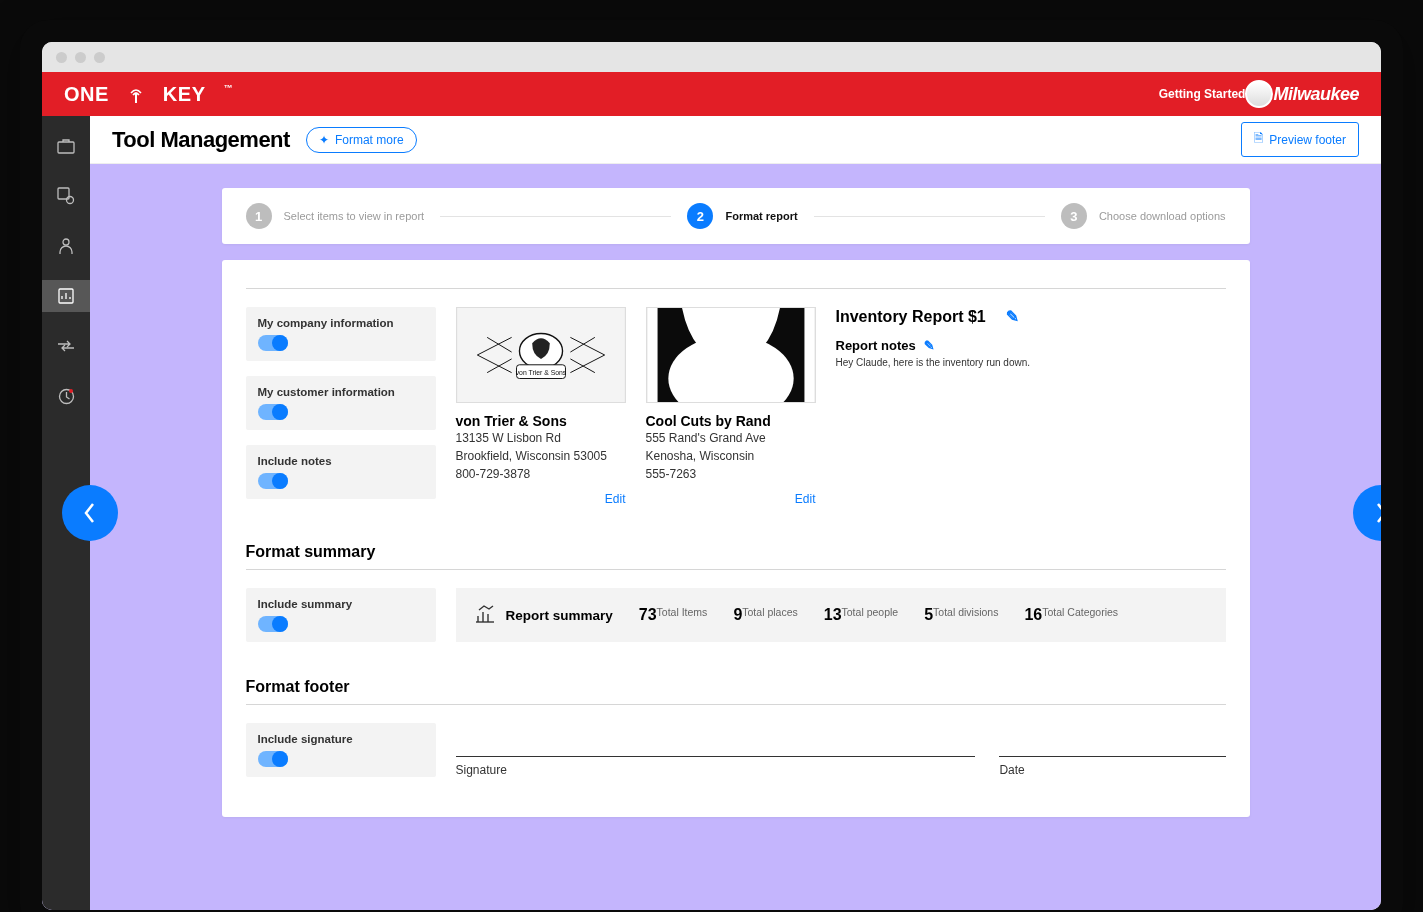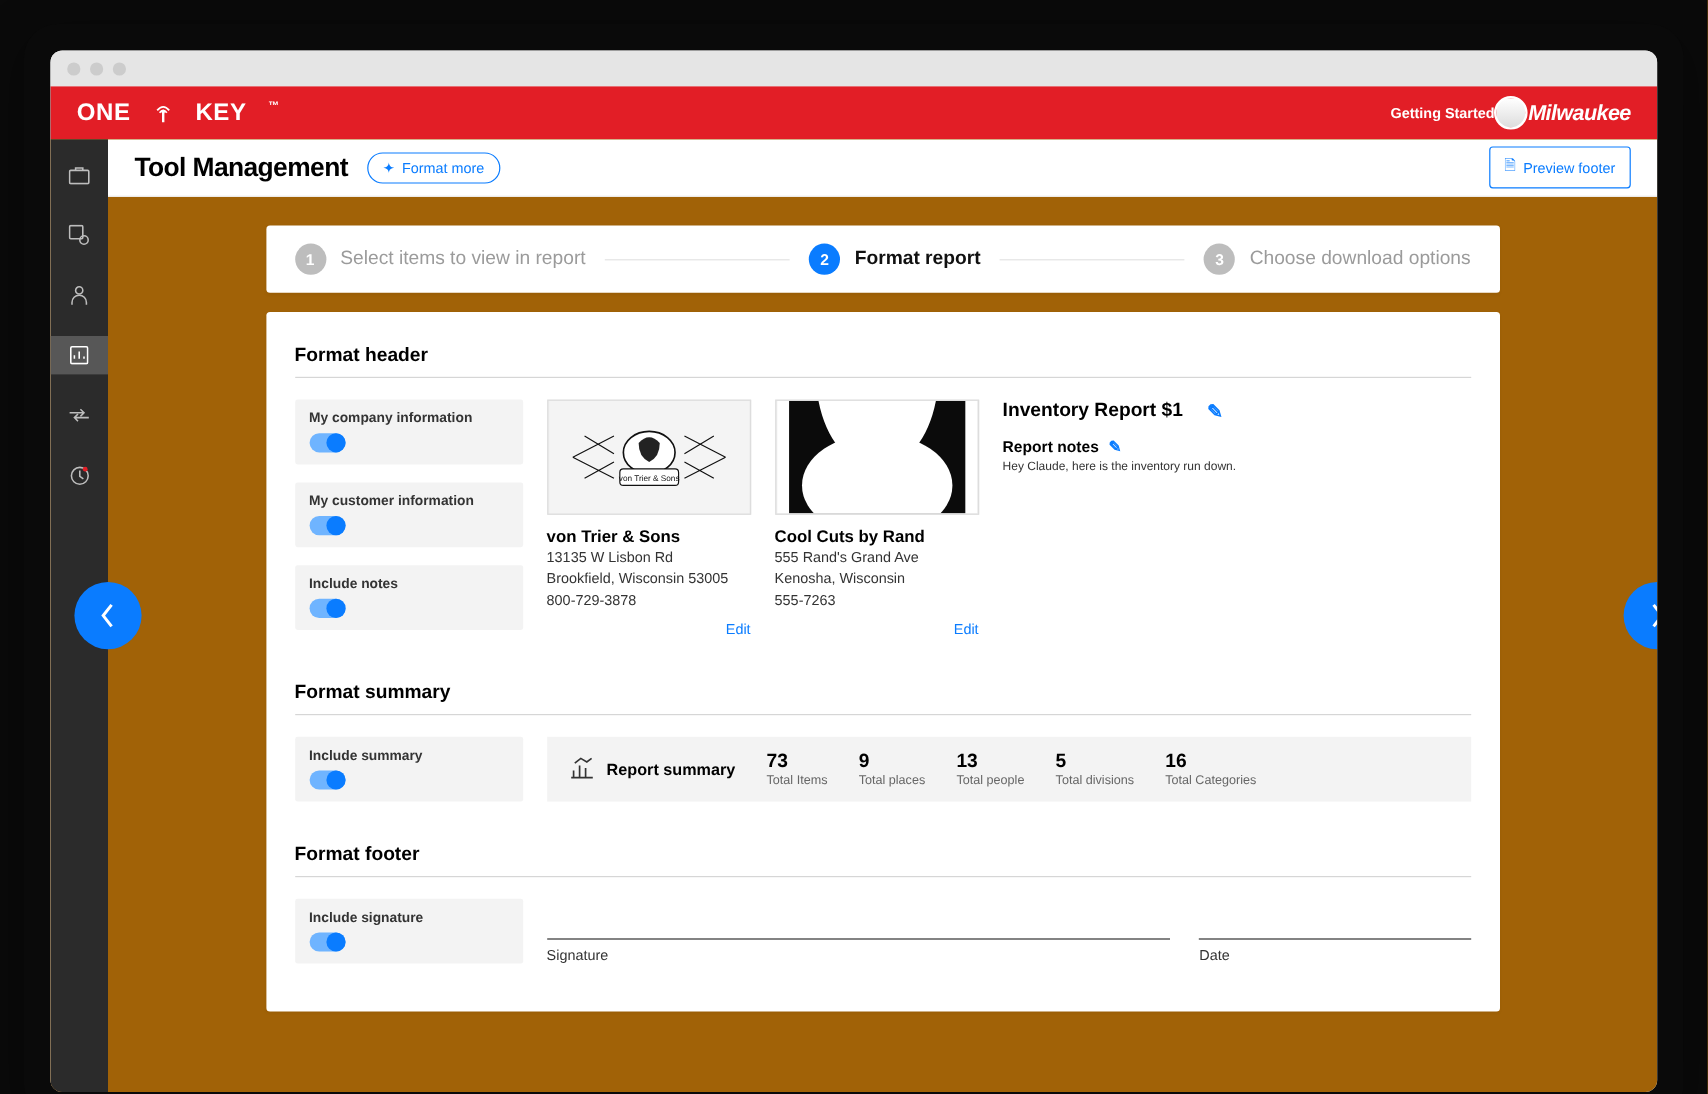--- a/index.html
+++ b/index.html
@@ -8,37 +8,37 @@
 .window{width:100%;height:100%;background:#f3f3f3;border-radius:10px;overflow:hidden;display:flex;flex-direction:column;position:relative}
 .titlebar{height:30px;background:#e5e5e5;display:flex;align-items:center;padding-left:14px;gap:8px}
 .titlebar .dot{width:11px;height:11px;border-radius:50%;background:#ccc}
 .redbar{height:44px;background:#e21e26;display:flex;align-items:center;padding:0 22px;justify-content:space-between;color:#fff}
 .onekey{font-size:20px;font-weight:800;letter-spacing:.5px;display:flex;align-items:center;gap:18px}
 .onekey .signal{display:inline-block;position:relative;top:-2px;width:18px;height:14px}
 .redbar .right{display:flex;align-items:center;}
 .getting{font-size:12px;font-weight:700}
 .avatar{width:28px;height:28px;border-radius:50%;background:linear-gradient(#fff,#ddd);border:2px solid #fff}
 .brand{font-style:italic;font-weight:800;font-size:18px;letter-spacing:-.5px}
-.body{flex:1;display:flex;background:#a16207;position:relative;overflow:hidden}
+.body{flex:1;display:flex;background:#c4b5fd;position:relative;overflow:hidden}
 .sidebar{width:48px;background:#2b2b2b;display:flex;flex-direction:column;align-items:center;gap:18px;padding-top:14px}
 .sidebar .s-item{width:48px;height:32px;display:flex;align-items:center;justify-content:center;color:#bdbdbd;cursor:pointer}
 .sidebar .s-item.active{background:#575757;color:#fff}
 .main{flex:1;display:flex;flex-direction:column;overflow:hidden}
 .pagehdr{height:48px;background:#fff;display:flex;align-items:center;padding:0 22px;border-bottom:1px solid #eee;justify-content:space-between}
 .pagehdr .left{display:flex;align-items:center;gap:16px}
 .pagehdr h1{font-size:22px;font-weight:800;letter-spacing:-.5px}
 .learn{border:1px solid #0a7cff;color:#0a7cff;font-size:12px;padding:5px 12px;border-radius:16px;background:#fff;display:flex;align-items:center;gap:6px;cursor:pointer}
 .preview{border:1px solid #0a7cff;color:#0a7cff;font-size:12px;padding:6px 12px;border-radius:3px;background:#fff;display:flex;align-items:center;gap:6px;cursor:pointer}
 .scroll{flex:1;overflow:auto;padding:24px 0 40px}
 .panel{width:1028px;margin:0 auto;background:#fff;border-radius:3px;box-shadow:0 1px 3px rgba(0,0,0,.05)}
 .stepper{height:56px;display:flex;align-items:center;padding:0 24px;gap:16px}
 .stepper .step{display:flex;align-items:center;gap:12px}
 .stepper .num{width:26px;height:26px;border-radius:50%;background:#bdbdbd;color:#fff;display:flex;align-items:center;justify-content:center;font-size:13px;font-weight:700}
 .stepper .step.active .num{background:#0a7cff}
-.stepper .lbl{color:#9b9b9b;font-size:16px}
+.stepper .lbl{color:#9b9b9b;font-size:11px}
 .stepper .step.active .lbl{color:#111;font-weight:700}
 .stepper .line{flex:1;height:1px;background:#e3e3e3}
 .content{width:1028px;margin:16px auto 0;background:#fff;border-radius:3px;padding:28px 24px 40px;box-shadow:0 1px 3px rgba(0,0,0,.05)}
 .section-title{font-size:16px;font-weight:800;margin-bottom:8px}
 .hr{border:none;border-top:1px solid #d6d6d6;margin-bottom:18px}
 .row1{display:flex;gap:20px;align-items:flex-start}
 .toggles{width:190px;display:flex;flex-direction:column;gap:15px}
 .toggle-card{background:#f3f3f3;padding:10px 12px;border-radius:2px}
 .toggle-card .tl{font-size:11.5px;color:#333;margin-bottom:6px;font-weight:600}
 .toggle{width:30px;height:16px;border-radius:10px;background:#6fb4ff;position:relative}
@@ -50,21 +50,21 @@
 .editrow{text-align:right;margin-top:6px}
 .edit{color:#0a7cff;font-size:12px;cursor:pointer}
 .wide-card{width:360px;flex:1}
 .wide-card .htitle{font-size:16px;font-weight:800;display:flex;align-items:center;gap:20px}
 .pencil{color:#0a7cff;cursor:pointer}
 .notes-lbl{font-size:13px;font-weight:700;margin-top:12px;display:flex;align-items:center;gap:8px}
 .notes-txt{font-size:10px;margin-top:4px;color:#333}
 .summary-row{display:flex;gap:20px;align-items:stretch}
 .summary-bar{flex:1;background:#f3f3f3;display:flex;align-items:center;padding:12px 18px;gap:26px}
 .report-summary-lbl{font-size:13.5px;font-weight:800;display:flex;align-items:center;gap:10px}
-.stat{display:flex;flex-direction:column}
+.stat{display:flex;flex-direction:row}
 .stat .v{font-size:16px;font-weight:800}
 .stat .l{font-size:10.5px;color:#666}
 .sig-area{flex:1;display:flex;gap:24px}
 .sig-box{flex:1;border-bottom:1px solid #333;height:34px;position:relative}
 .sig-lbl{font-size:12px;color:#333;margin-top:6px}
 .sig-col{display:flex;flex-direction:column}
 .sig-col.w1{flex:2.3}
 .sig-col.w2{flex:1}
 .navcircle{position:absolute;top:50%;transform:translateY(-50%);width:56px;height:56px;border-radius:50%;background:#0a7cff;color:#fff;display:flex;align-items:center;justify-content:center;cursor:pointer;z-index:5}
 .navcircle.left{left:48px;margin-left:-28px}
@@ -174,21 +174,20 @@
             <div class="line"></div>
             <div class="step">
               <div class="num">3</div>
               <div class="lbl">Choose download options</div>
             </div>
           </div>
         </div>
 
         <div class="content">
 
-          <div class="section-title">Format header</div>
           <hr class="hr">
           <div class="row1">
             <div class="toggles">
               <div class="toggle-card">
                 <div class="tl">My company information</div>
                 <div class="toggle">
                       <div class="knob"></div>
                     </div>
               </div>
               <div class="toggle-card">

